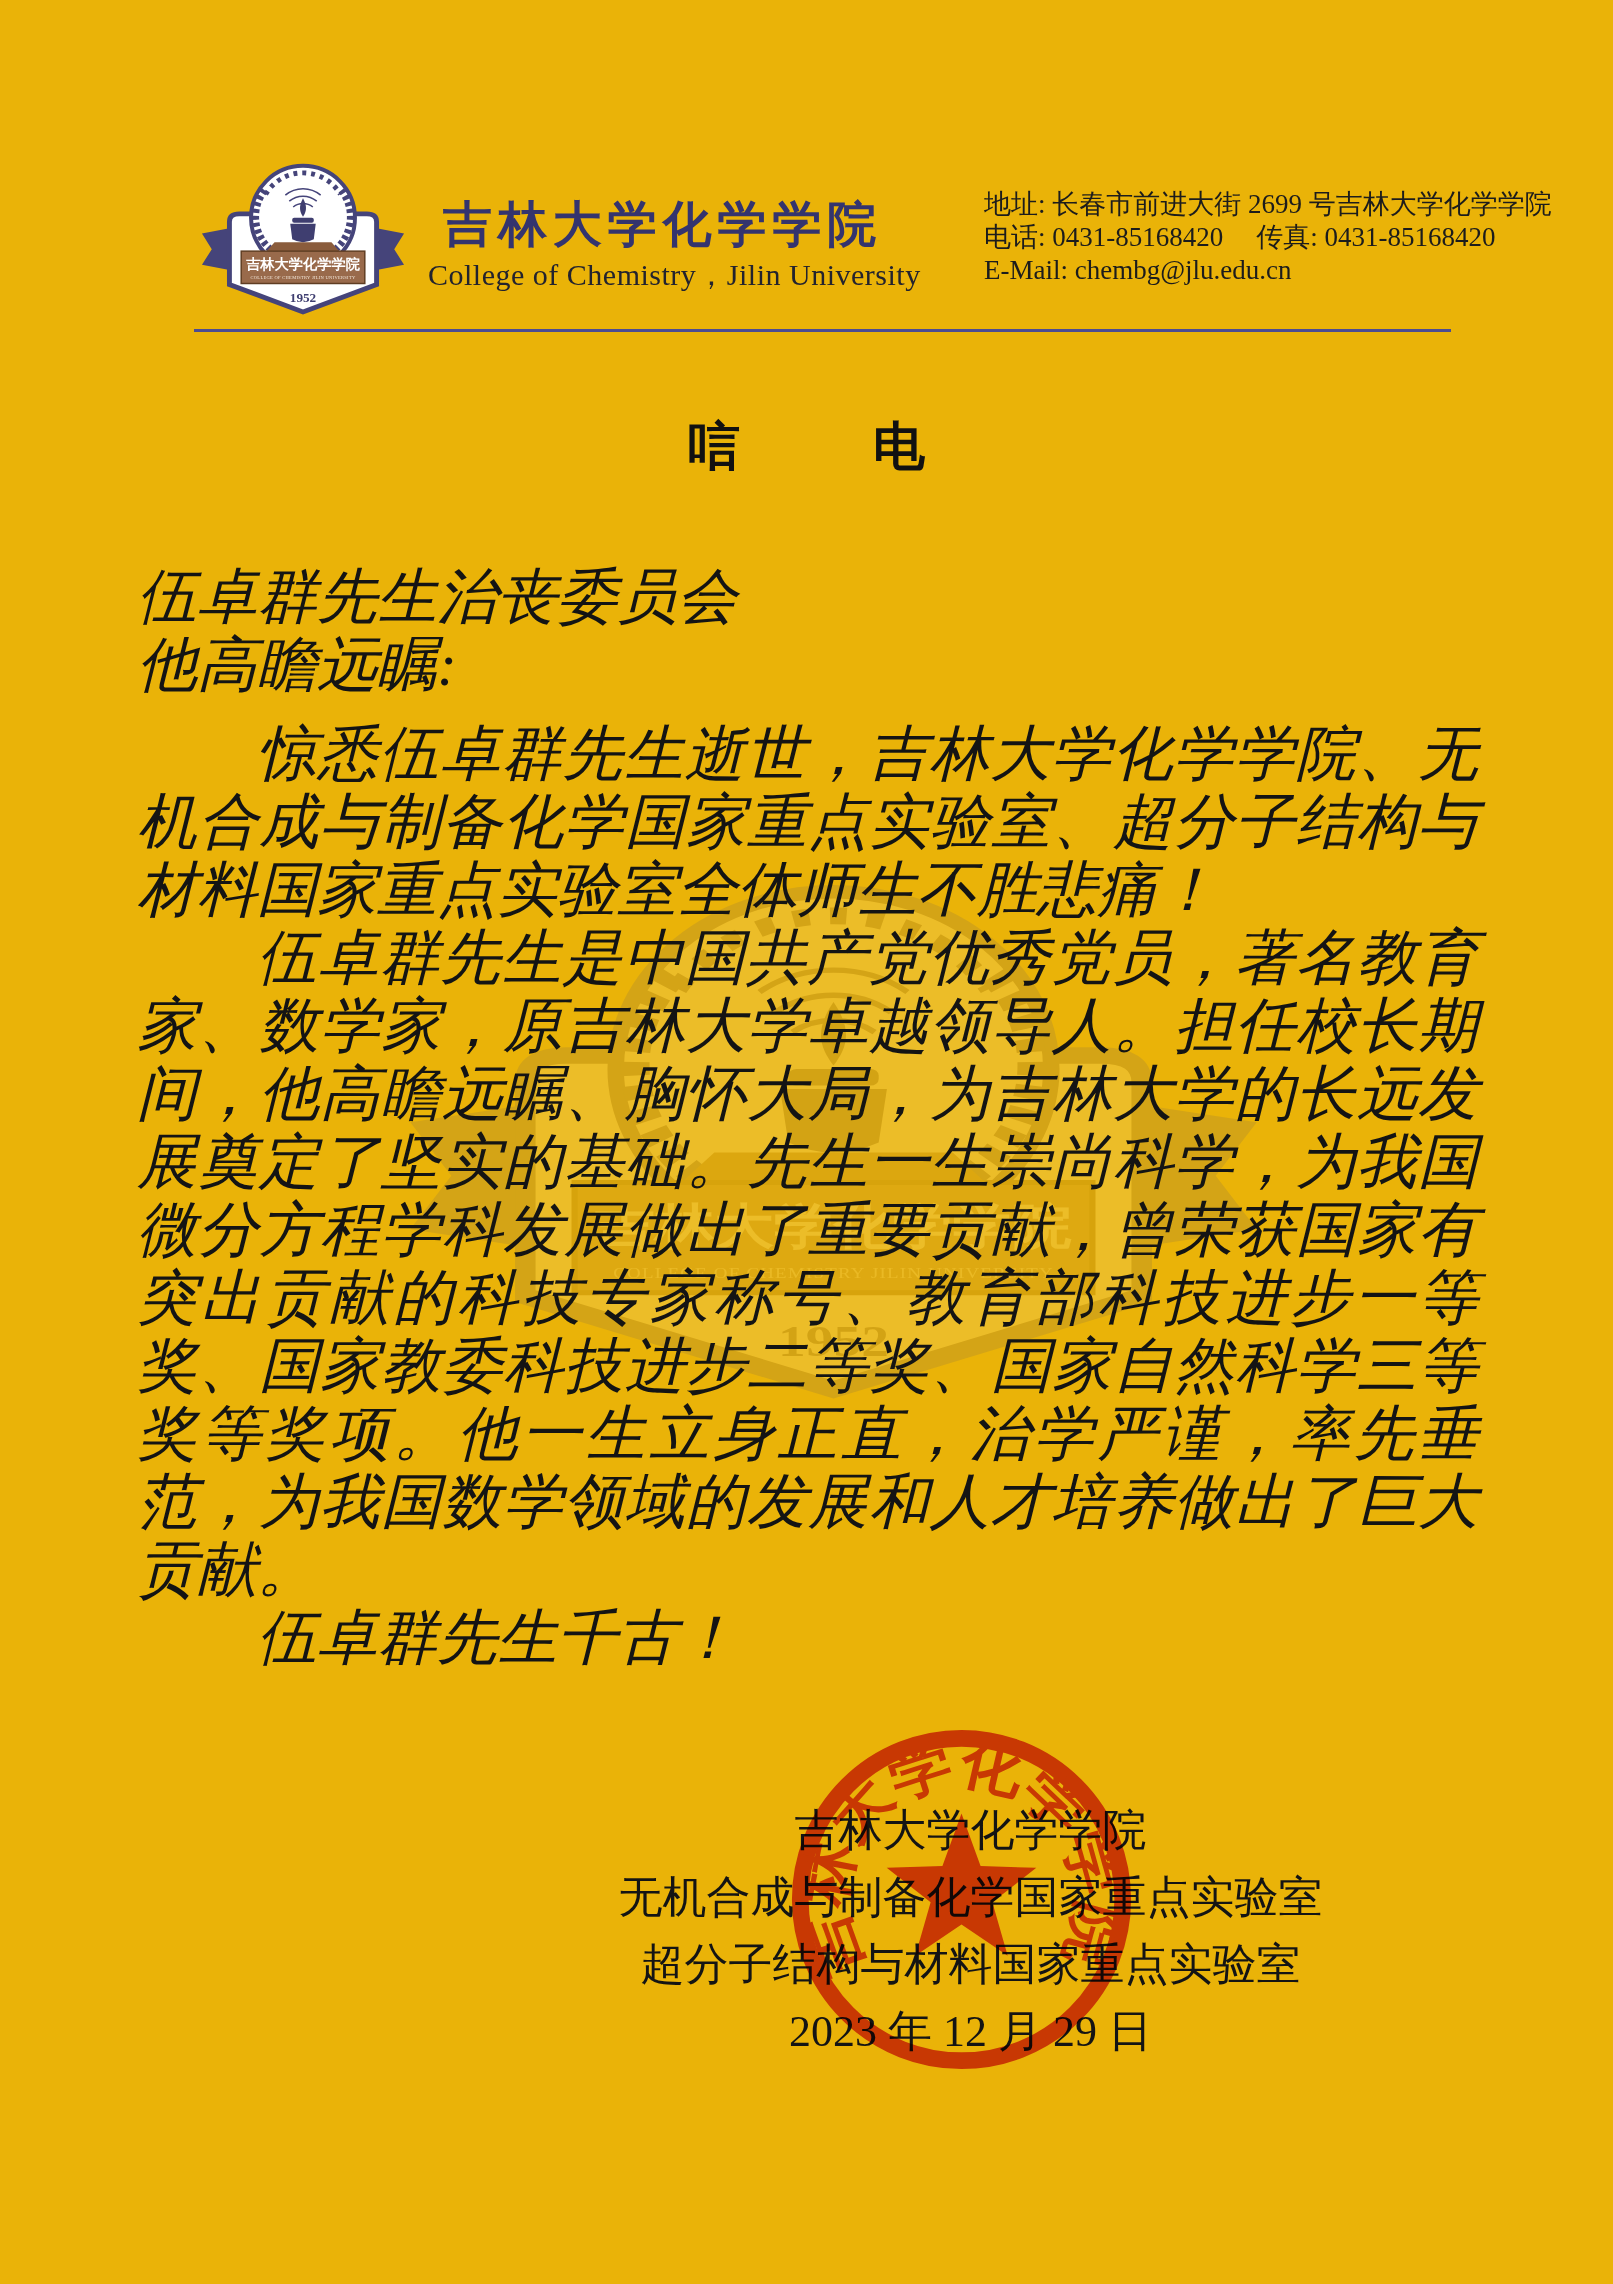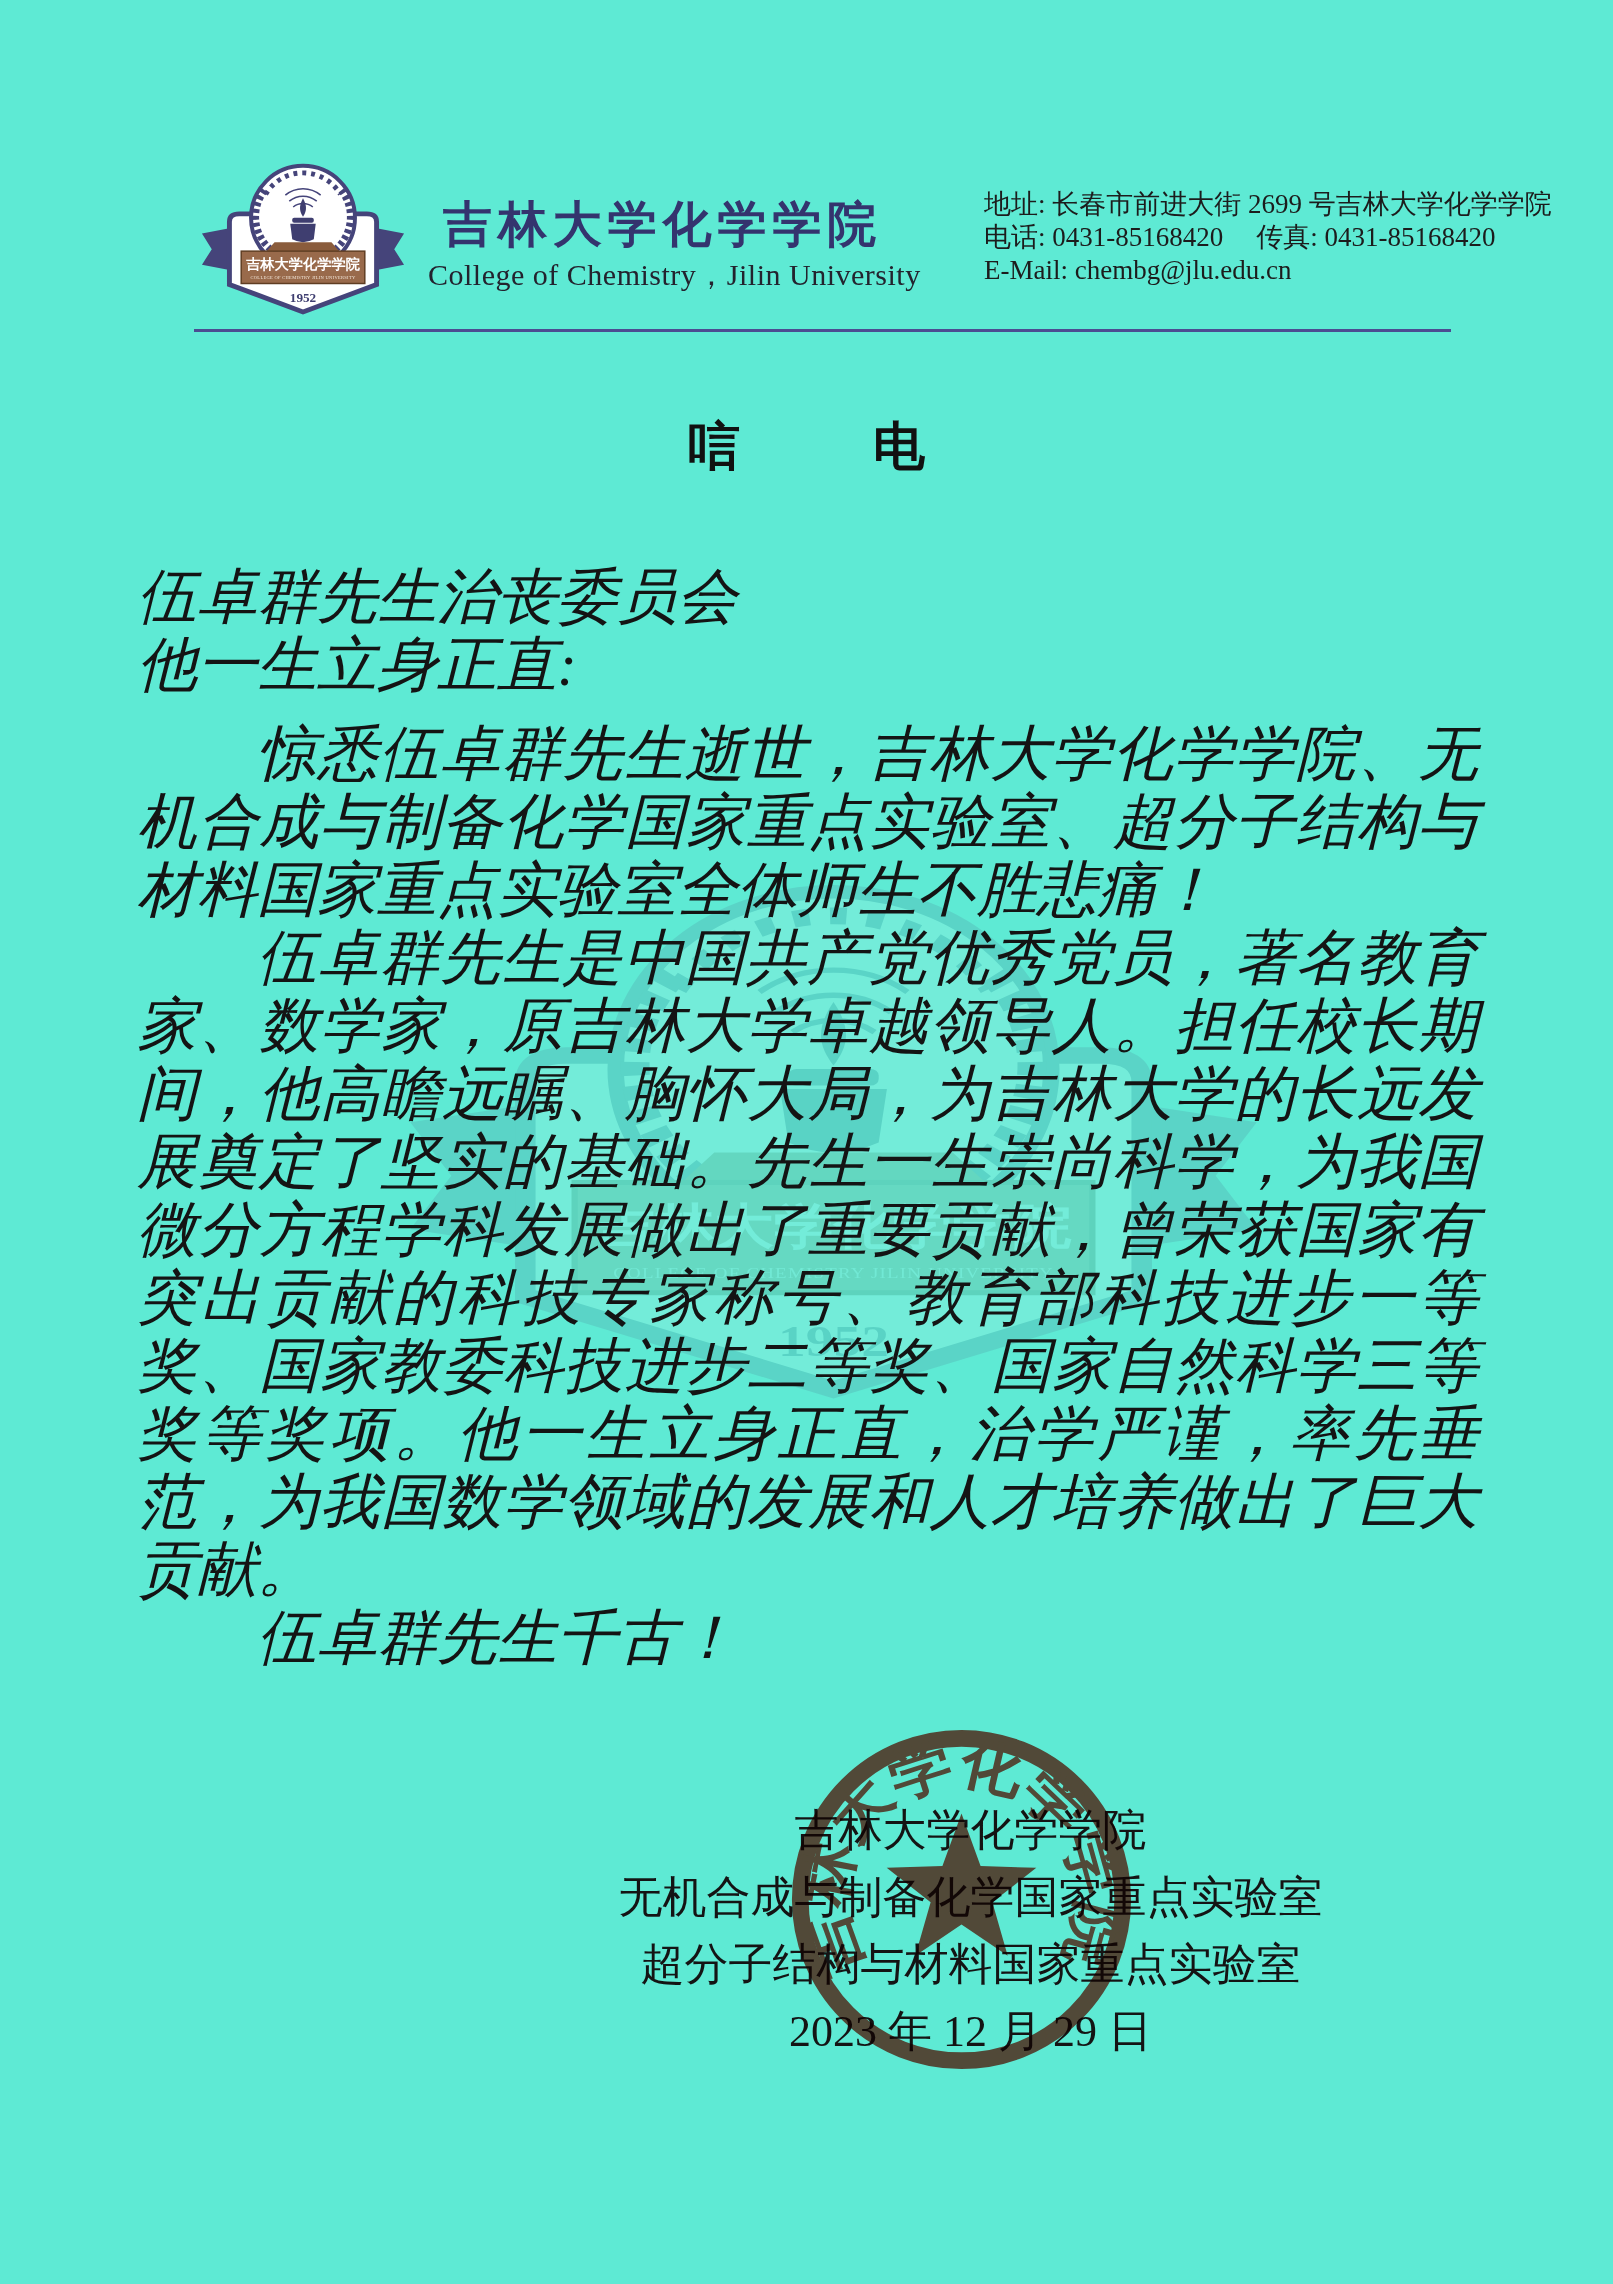--- a/index.html
+++ b/index.html
@@ -1,19 +1,19 @@
 <!DOCTYPE html>
 <html><head>
 <meta charset="utf-8">
 <style>
   html,body{margin:0;padding:0;background:#ffffff;}
   .page{
     position:relative;
     width:1613px;height:2285px;
-    background:#5eead4;
+    background:#eab308;
     overflow:hidden;
     font-family:"Liberation Serif","DejaVu Serif",serif;
     color:#141414;
   }
   
   .logo{position:absolute;left:200px;top:149px;width:206px;height:167px;}
   .head-cn{
     position:absolute;left:443px;top:192px;
     font-family:"Liberation Sans","DejaVu Sans",sans-serif;
     font-size:49px;font-weight:600;letter-spacing:5.9px;
@@ -136,21 +136,21 @@
     </div>
     <div class="row">E-Mail: chembg@jlu.edu.cn</div>
   </div>
 
   <div class="rule"></div>
 
   <h1 class="doc-title"><span class="t1">唁</span><span class="t2">电</span></h1>
 
   <div class="body-text">
     <p class="plain">伍卓群先生治丧委员会</p>
-    <p class="plain">他一生立身正直:</p>
+    <p class="plain">他高瞻远瞩:</p>
     <p class="indent first-para">惊悉伍卓群先生逝世，吉林大学化学学院、无机合成与制备化学国家重点实验室、超分子结构与材料国家重点实验室全体师生不胜悲痛！</p>
     <p class="indent">伍卓群先生是中国共产党优秀党员，著名教育家、数学家，原吉林大学卓越领导人。担任校长期间，他高瞻远瞩、胸怀大局，为吉林大学的长远发展奠定了坚实的基础。先生一生崇尚科学，为我国微分方程学科发展做出了重要贡献，曾荣获国家有突出贡献的科技专家称号、教育部科技进步一等奖、国家教委科技进步二等奖、国家自然科学三等奖等奖项。他一生立身正直，治学严谨，率先垂范，为我国数学领域的发展和人才培养做出了巨大贡献。</p>
     <p class="indent">伍卓群先生千古！</p>
   </div>
 
   <div class="signature">
     <div>吉林大学化学学院</div>
     <div>无机合成与制备化学国家重点实验室</div>
     <div>超分子结构与材料国家重点实验室</div>
     <div>2023 年 12 月 29 日</div>

